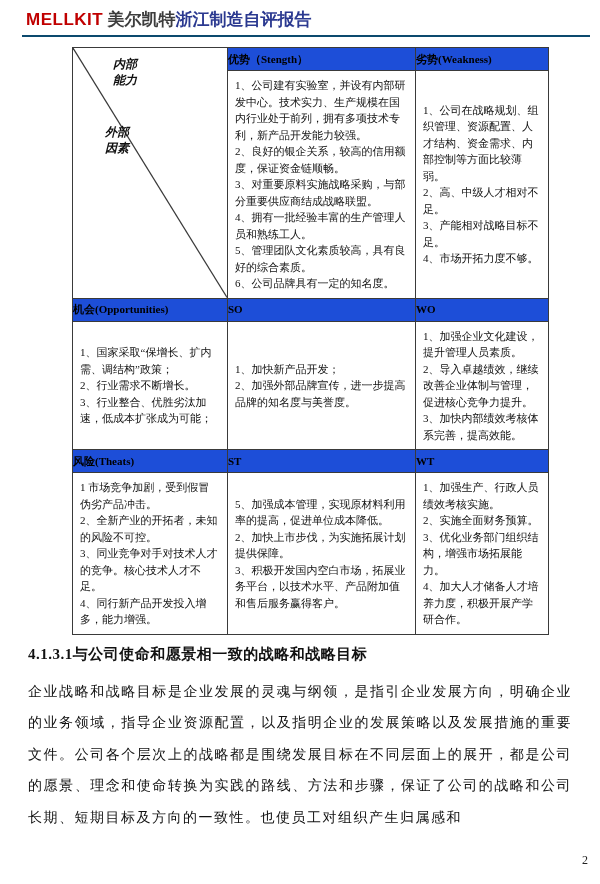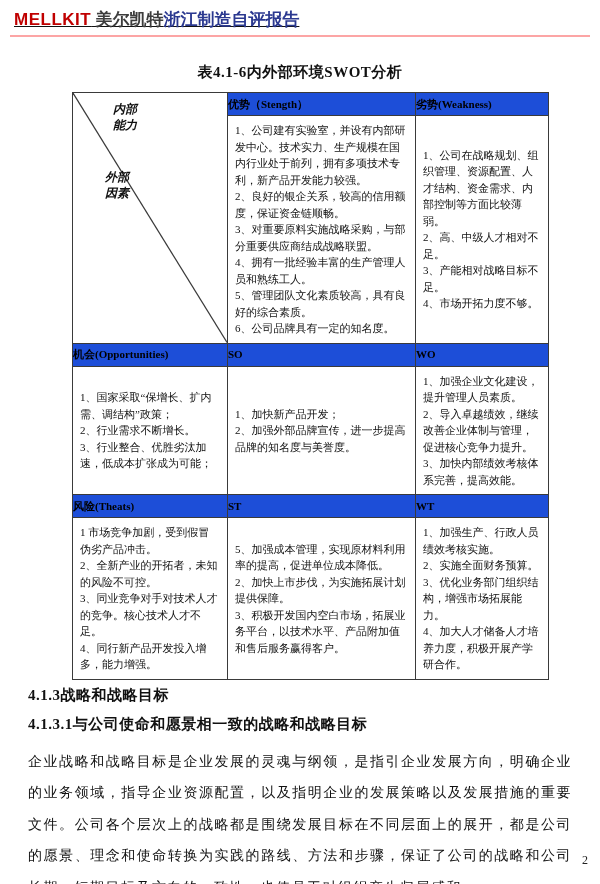--- a/index.html
+++ b/index.html
@@ -9,26 +9,25 @@
     width: 600px;
     height: 884px;
     margin: 0 auto;
     background: #ffffff;
     font-family: "Liberation Serif", "DejaVu Serif", serif;
     color: #111;
     overflow: hidden;
   }
   
   .doc-header {
-    margin: 6px 10px 0 10px;
+    margin: 6px 10px 0 22px;
     padding: 2px 4px 4px 4px;
-    border-bottom: 2px solid #fca5a5;
+    border-bottom: 2px solid #0c4a6e;
     font-size: 17px;
     white-space: nowrap;
-    text-decoration: underline;
   }
   .brand { color: #c00000; font-family: "Liberation Sans", "DejaVu Sans", sans-serif; font-weight: bold; letter-spacing: 0.5px; }
   .brand-cn { color: #3d3d3d; font-weight: bold; }
   .doc-name { color: #2b3990; font-weight: bold; }
 
   .table-caption {
     text-align: center;
     font-weight: bold;
     font-size: 15px;
     margin-top: 26px;
@@ -106,21 +105,20 @@
 </style>
 </head>
 <body>
 
 <div class="page">
 
   <div class="doc-header">
     <span class="brand">MELLKIT</span><span class="brand-cn"> 美尔凯特</span><span class="doc-name">浙江制造自评报告</span>
   </div>
 
-  <div class="table-caption">表4.1-6内外部环境SWOT分析</div>
 
   <table class="swot">
     <tbody>
         <tr>
       <td class="c1 corner" rowspan="2">
         <svg class="corner-svg" viewBox="0 0 155 228" preserveAspectRatio="none">
           <line x1="0" y1="0" x2="155" y2="228" stroke="#3a3a3a" stroke-width="1.2"></line>
         </svg>
         <span class="corner-label corner-internal">内部
 能力</span>
@@ -171,19 +169,18 @@
 2、加快上市步伐，为实施拓展计划提供保障。
 3、积极开发国内空白市场，拓展业务平台，以技术水平、产品附加值和售后服务赢得客户。</td>
       <td class="c3 cell">1、加强生产、行政人员绩效考核实施。
 2、实施全面财务预算。
 3、优化业务部门组织结构，增强市场拓展能力。
 4、加大人才储备人才培养力度，积极开展产学研合作。</td>
     </tr>
   </tbody>
     </table>
 
-  <div class="sec-h1">4.1.3战略和战略目标</div>
   <div class="sec-h2">4.1.3.1与公司使命和愿景相一致的战略和战略目标</div>
   <div class="body-par">企业战略和战略目标是企业发展的灵魂与纲领，是指引企业发展方向，明确企业的业务领域，指导企业资源配置，以及指明企业的发展策略以及发展措施的重要文件。公司各个层次上的战略都是围绕发展目标在不同层面上的展开，都是公司的愿景、理念和使命转换为实践的路线、方法和步骤，保证了公司的战略和公司长期、短期目标及方向的一致性。也使员工对组织产生归属感和</div>
 
   <div class="page-number">2</div>
 
 </div>
 
 </body></html>

